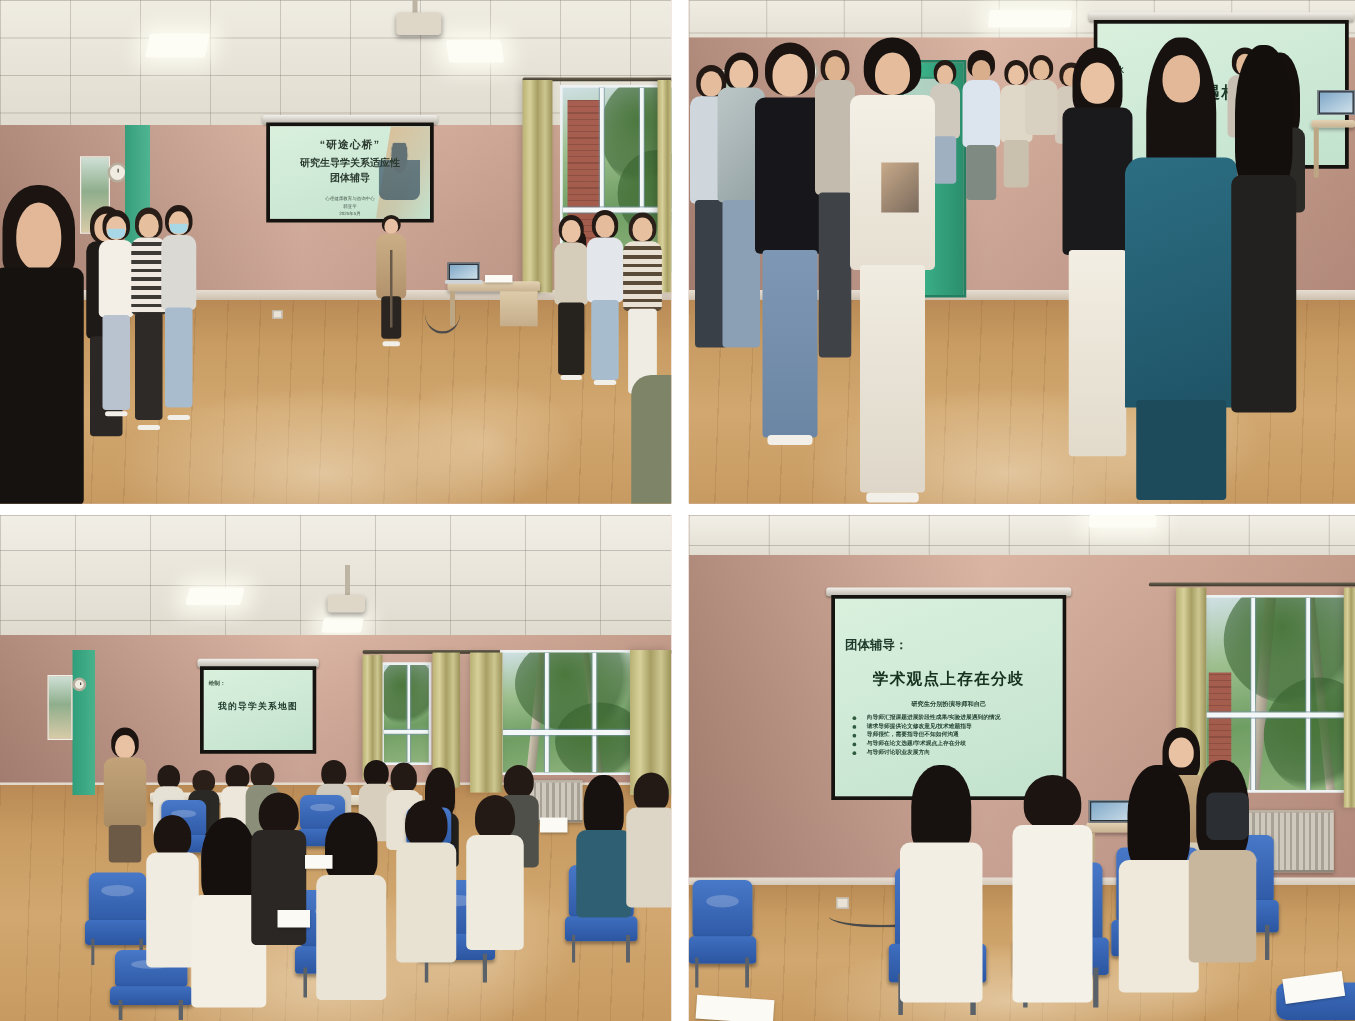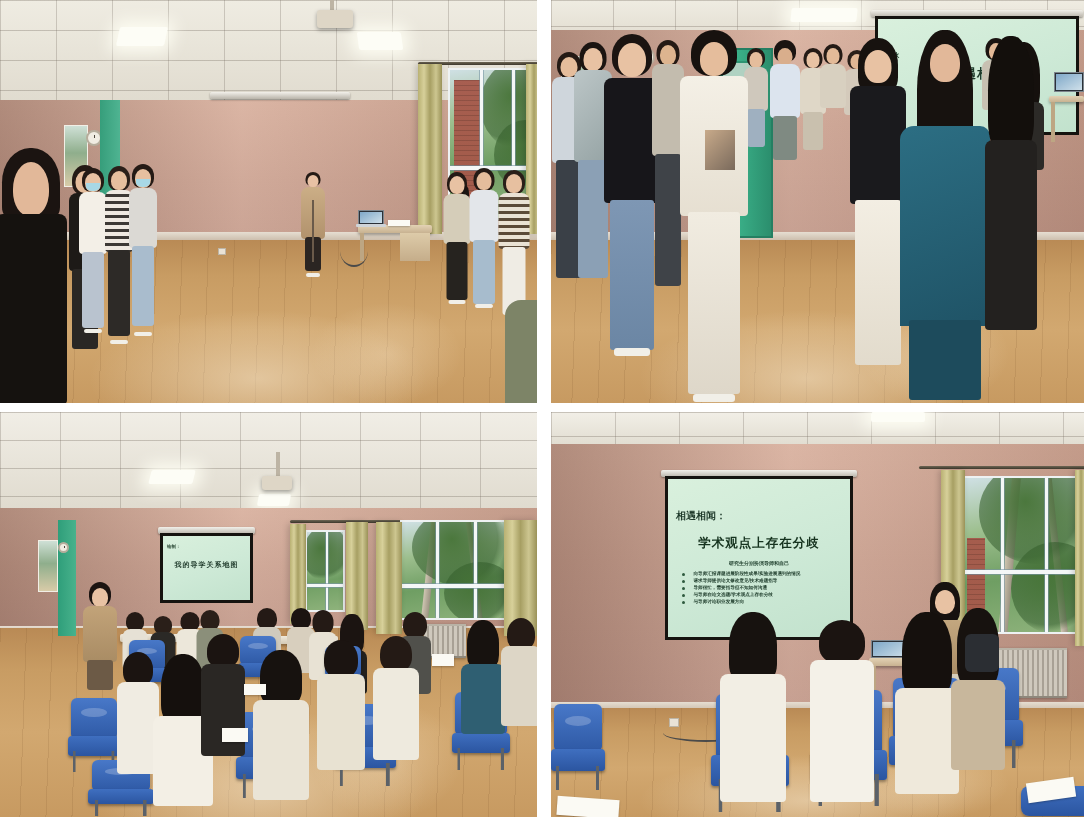--- a/index.html
+++ b/index.html
@@ -147,20 +147,34 @@
       <div class="tree" style="left:44px;top:50px;width:62px;height:70px;"></div>
       <div class="mullion-v" style="left:30px;width:3px;"></div>
       <div class="mullion-v" style="left:62px;width:3px;"></div>
       <div class="mullion-h" style="top:96px;height:4px;"></div>
     </div>
     <div class="curtain" style="left:418px;top:64px;width:24px;height:170px;"></div>
     <div class="curtain" style="left:526px;top:64px;width:16px;height:170px;"></div>
 
     <div class="screen-wrap" style="left:210px;top:92px;width:140px;height:86px;">
       <div class="scr-case"></div>
+      <div class="scr-frame">
+        <div class="scr-face">
+          <div class="slide">
+            <div class="ribbon"></div>
+            <div class="person-sil"></div>
+            <div class="s-title" style="top:9px;font-size:8.5px;">“研途心桥”</div>
+            <div class="s-sub" style="top:24px;font-size:8px;">研究生导学关系适应性</div>
+            <div class="s-sub" style="top:36px;font-size:8px;">团体辅导</div>
+            <div class="s-meta" style="top:56px;font-size:3.6px;">心理健康教育与咨询中心</div>
+            <div class="s-meta" style="top:62px;font-size:3.6px;">郭亚平</div>
+            <div class="s-meta" style="top:68px;font-size:3.6px;">2025年5月</div>
+          </div>
+        </div>
+      </div>
     </div>
 
     <div class="desk" style="left:358px;top:225px;width:74px;height:8px;"></div>
     <div class="desk-leg" style="left:360px;top:233px;width:4px;height:28px;"></div>
     <div class="desk-leg" style="left:424px;top:233px;width:6px;height:28px;"></div>
     <div style="position:absolute;left:400px;top:233px;width:30px;height:28px;background:linear-gradient(180deg,#ddcba9,#c5ad8a);"></div>
     <div class="laptop-lid" style="left:358px;top:210px;width:26px;height:15px;">
         <i></i>
       </div>
     <div class="laptop-base" style="left:356px;top:224px;width:30px;height:3px;"></div>
@@ -576,21 +590,21 @@
     </div>
     <div class="curtain" style="left:390px;top:58px;width:24px;height:176px;"></div>
     <div class="curtain" style="left:524px;top:58px;width:12px;height:176px;"></div>
     <div class="radiator" style="left:438px;top:236px;width:78px;height:46px;"></div>
 
     <div class="screen-wrap" style="left:110px;top:58px;width:196px;height:170px;">
       <div class="scr-case"></div>
       <div class="scr-frame">
         <div class="scr-face">
           <div class="slide">
-            <div class="s-corner" style="left:8px;top:30px;font-size:10px;color:#1f3a2b;">相遇相闻：</div>
+            <div class="s-corner" style="left:8px;top:30px;font-size:10px;color:#1f3a2b;">团体辅导：</div>
             <div class="s-title" style="top:56px;font-size:12.5px;color:#16331f;">学术观点上存在分歧</div>
             <div class="s-caption" style="top:81px;font-size:5px;">研究生分别扮演导师和自己</div>
             <ul class="s-bullets" style="top:92px;font-size:4.6px;">
               <li>向导师汇报课题进展阶段性成果/实验进展遇到的情况</li>
               <li>请求导师提供论文修改意见/技术难题指导</li>
               <li>导师很忙，需要指导但不知如何沟通</li>
               <li>与导师在论文选题/学术观点上存在分歧</li>
               <li>与导师讨论职业发展方向</li>
             </ul>
           </div>

